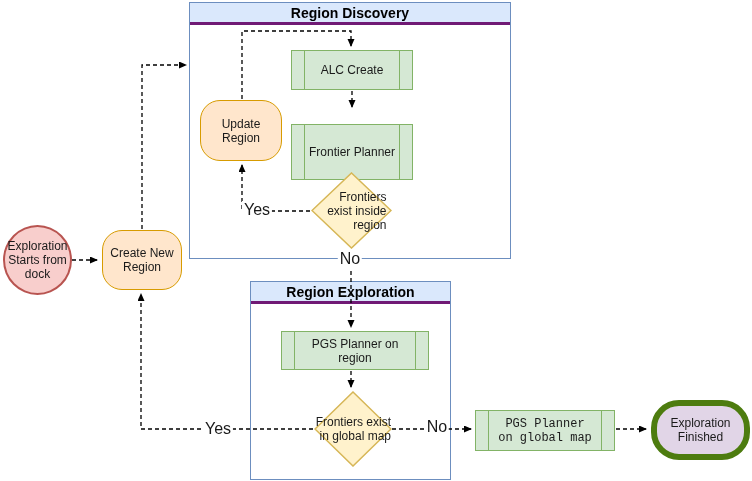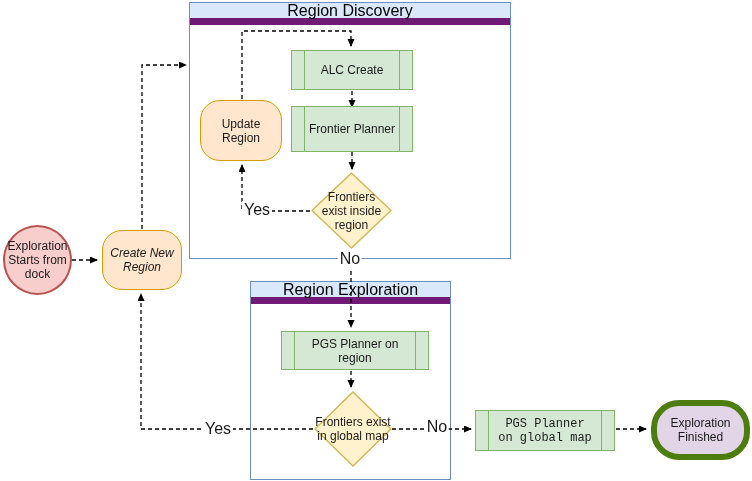--- a/index.html
+++ b/index.html
@@ -3,38 +3,38 @@
 <meta charset="utf-8">
 <style>
   html,body{margin:0;padding:0;background:#ffffff;}
   .canvas{
     position:relative;width:752px;height:481px;background:#ffffff;
     font-family:"Liberation Sans",sans-serif;font-size:12px;color:#1a1a1a;
     overflow:hidden;
   }
   .container{position:absolute;border:1px solid #6c8ebf;background:#ffffff;z-index:0;box-sizing:border-box;}
   .container .hdr{
-    height:22px;background:#dae8fc;border-bottom:7px solid #701a75;
+    height:22px;background:#dae8fc;border-bottom:3px solid #701a75;
     display:flex;align-items:center;justify-content:center;
-    font-weight:normal;font-size:16px;color:#000;box-sizing:border-box;
+    font-weight:bold;font-size:14px;color:#000;box-sizing:border-box;
   }
   .node{
     position:absolute;display:flex;align-items:center;justify-content:center;
     text-align:center;line-height:14px;z-index:2;box-sizing:border-box;
   }
   .process{background:#d5e8d4;border:1px solid #82b366;}
   .process .bar{position:absolute;top:0;bottom:0;width:0;border-left:1px solid #82b366;}
   .bar.l{left:12px;}
   .bar.r{right:12px;}
   .rounded{background:#ffe6cc;border:1.5px solid #d79b00;border-radius:20px;}
   .start{background:#f8cecc;border:2px solid #b85450;border-radius:50%;}
   .end{background:#e1d5e7;border:6px solid #4d7c0f;border-radius:28px;}
   .diamond{background:transparent;border:none;}
   .diamond svg{position:absolute;left:0;top:0;width:100%;height:100%;}
-  .diamond .txt{position:relative;z-index:1;}
+  .diamond .txt{position:relative;z-index:1;text-align:right;}
   .edges{position:absolute;left:0;top:0;z-index:1;}
   .edges polyline{fill:none;stroke:#000;stroke-width:1.3;stroke-dasharray:4 3;}
   .elabel{
     position:absolute;z-index:3;background:#ffffff;padding:0 2px;
     transform:translate(-50%,-50%);font-size:16px;color:#1a1a1a;white-space:nowrap;
   }
 </style>
 </head>
 <body>
 
@@ -64,35 +64,35 @@
     <polyline points="351,371 351,387" marker-end="url(#arrow)"></polyline>
     <polyline points="313,429 141,429 141,294" marker-end="url(#arrow)"></polyline>
     <polyline points="392,429 471,429" marker-end="url(#arrow)"></polyline>
     <polyline points="616,429 646,429" marker-end="url(#arrow)"></polyline>
   </svg>
 
   <div class="node start" style="left:3px;top:225px;width:69px;height:70px;">
     <span style="width:66px;">Exploration Starts from dock</span>
   </div>
 
-  <div class="node rounded" style="left:102px;top:230px;width:80px;height:60px;font-style:italic;">
+  <div class="node rounded" style="left:102px;top:230px;width:80px;height:60px;">
     <span style="width:70px;">Create New Region</span>
   </div>
 
   <div class="node rounded" style="left:200px;top:100px;width:82px;height:61px;">
     <span style="width:50px;">Update Region</span>
   </div>
 
   <div class="node process" style="left:291px;top:50px;width:122px;height:40px;">
     <span class="bar l"></span>
     <span class="bar r"></span>
     <span>ALC Create</span>
   </div>
 
-  <div class="node process" style="left:291px;top:106px;width:122px;height:46px;justify-content:center;">
+  <div class="node process" style="left:291px;top:124px;width:122px;height:56px;justify-content:center;">
     <span class="bar l"></span>
     <span class="bar r"></span>
     <span>Frontier Planner</span>
   </div>
 
   <div class="node diamond" style="left:311px;top:172px;width:81px;height:77px;">
     <svg viewBox="0 0 81 77" preserveAspectRatio="none">
       <polygon points="40.5,1 80,38.5 40.5,76 1,38.5" fill="#fff2cc" stroke="#d6b656" stroke-width="1.5"></polygon>
     </svg>
     <span class="txt" style="width:70px;">Frontiers exist inside region</span>

